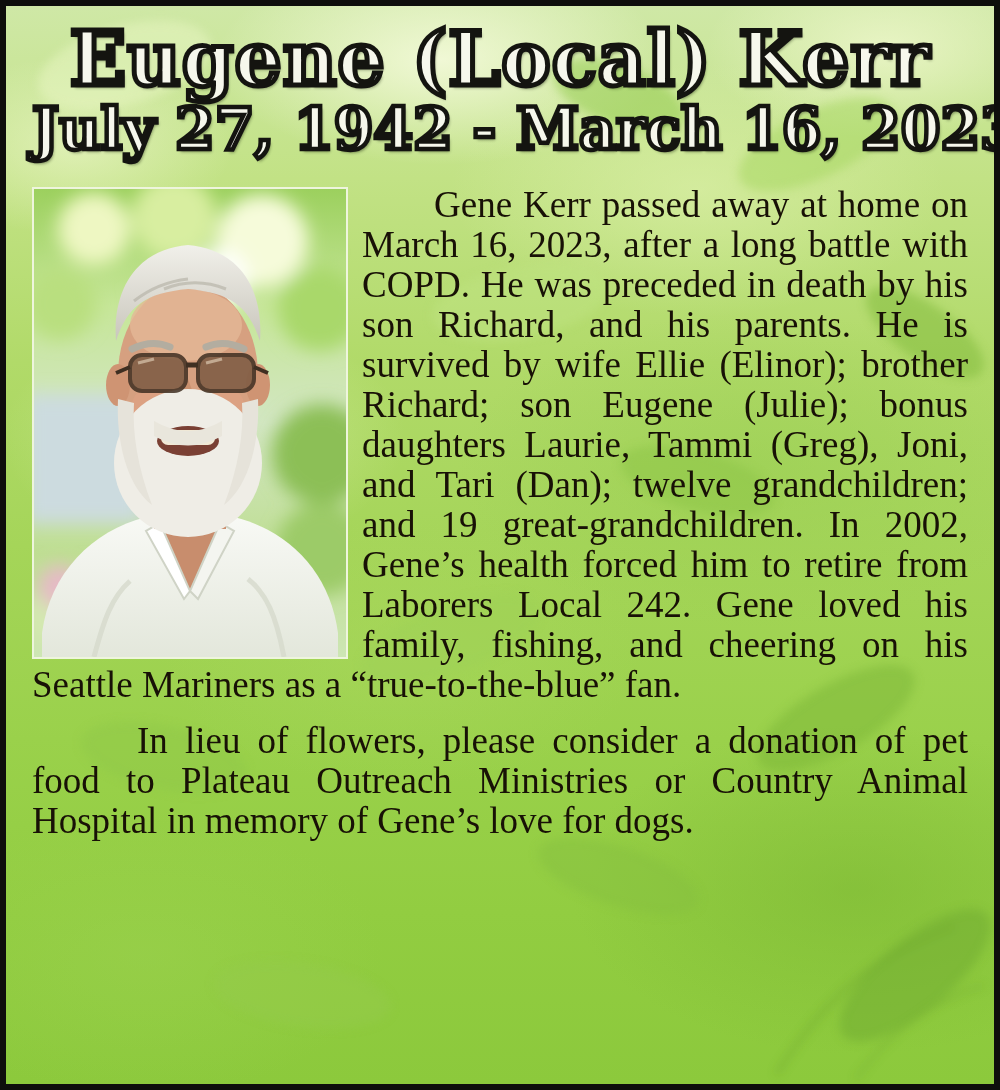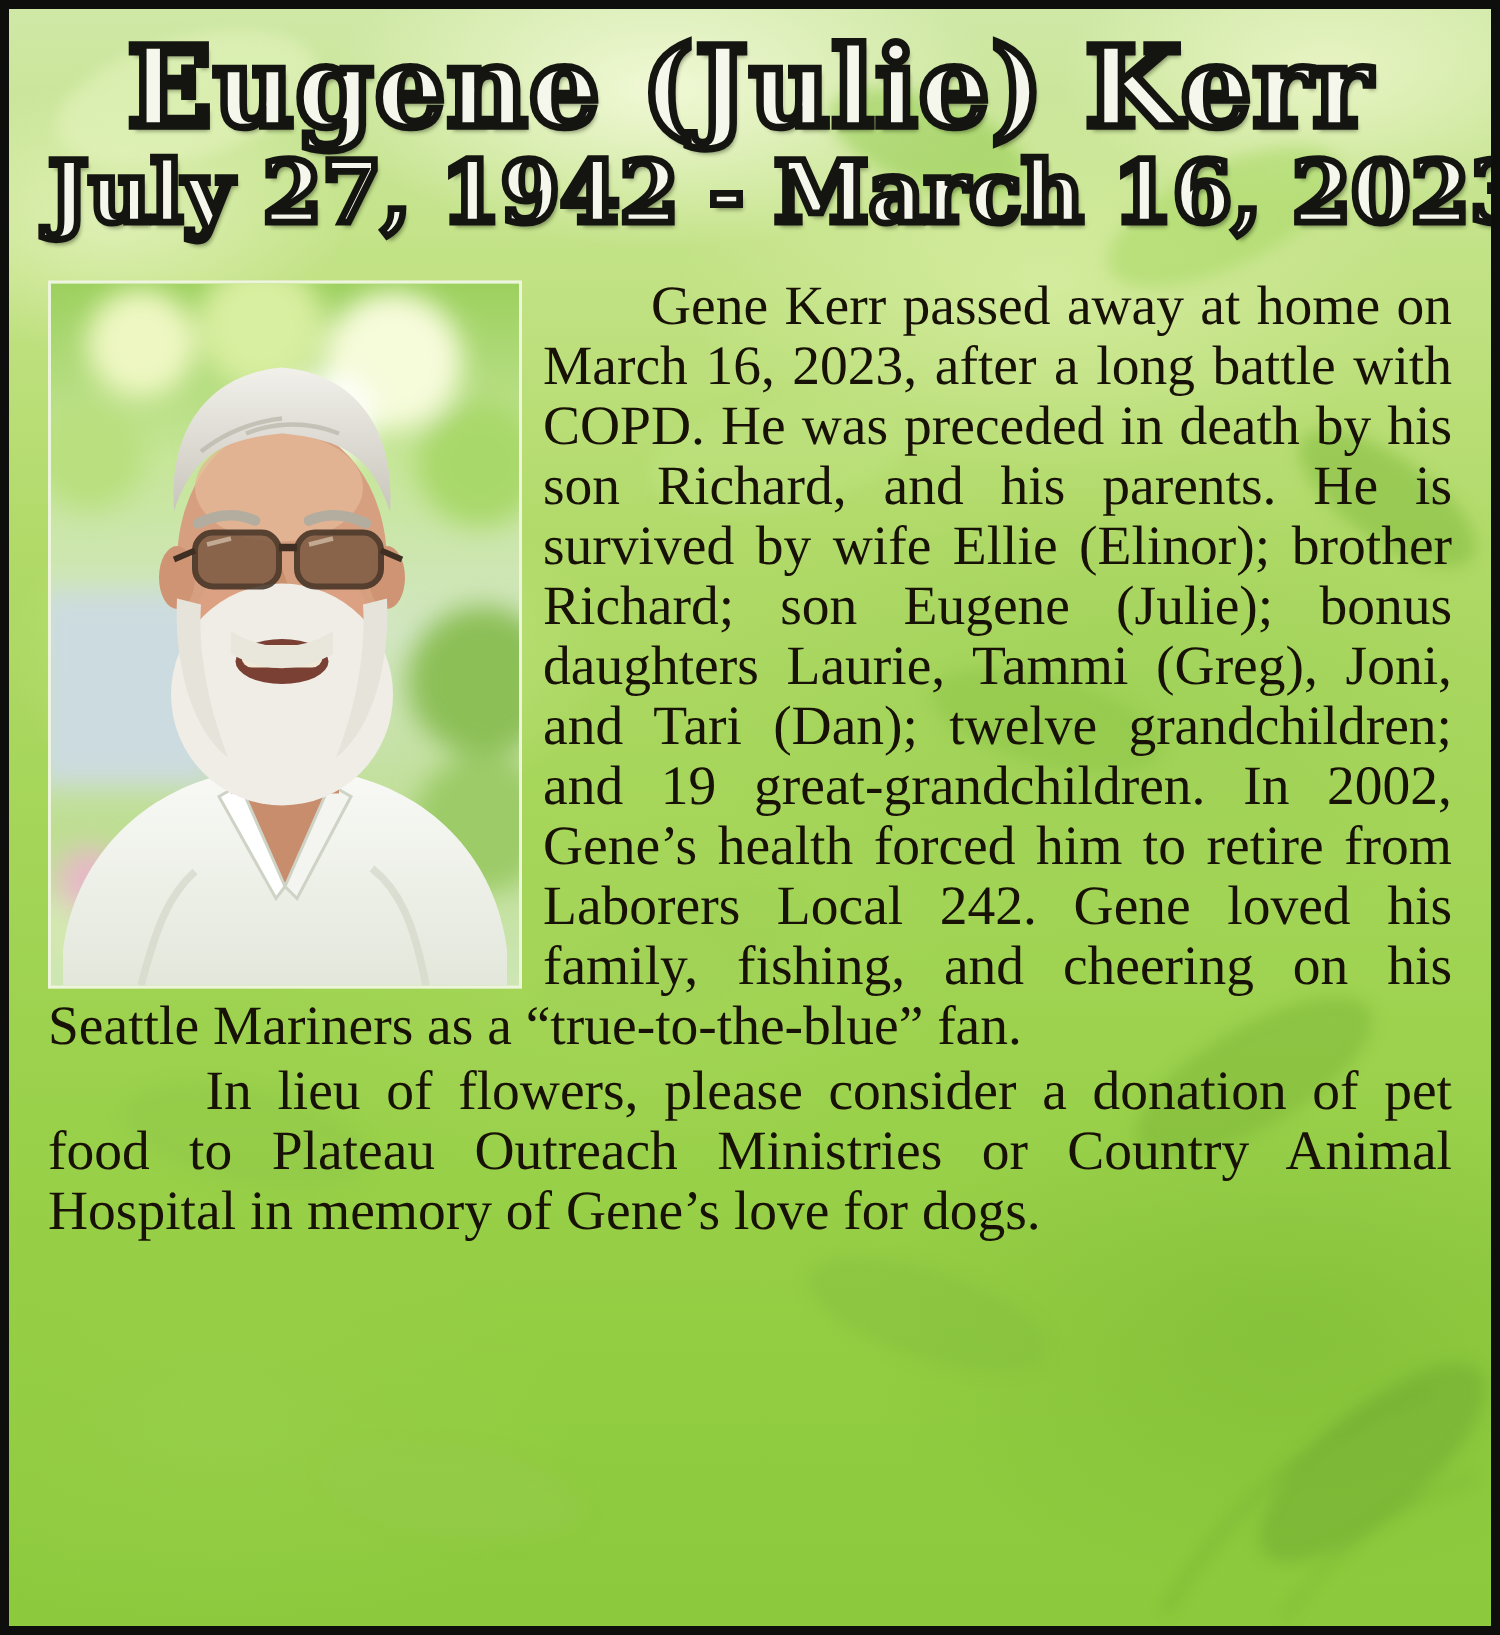--- a/index.html
+++ b/index.html
@@ -74,21 +74,21 @@
     width: 316px;
     height: 472px;
     margin: 2px 14px 0 0;
     border: 2px solid #eef5dd;
     background: #cfe6b0;
   }
   .photo svg { display: block; width: 100%; height: 100%; }
 
   .para { text-align: justify; }
   .para-1 { text-indent: 72px; }
-  .para-2 { text-indent: 105px; margin-top: 3px; }
+  .para-2 { text-indent: 105px; margin-top: 16px; }
 </style>
 </head>
 <body>
 
 <div class="card">
 
   <svg class="bg-foliage" viewBox="0 0 1000 1090" preserveAspectRatio="none">
     <defs>
       <filter id="soft" x="-40%" y="-40%" width="180%" height="180%">
         <feGaussianBlur stdDeviation="5"></feGaussianBlur>
@@ -108,21 +108,21 @@
       <ellipse cx="920" cy="980" rx="95" ry="36" fill="#6faa30" transform="rotate(-40 920 980)"></ellipse>
       <ellipse cx="300" cy="1000" rx="90" ry="32" fill="#94ca4c" transform="rotate(8 300 1000)"></ellipse>
       <path d="M780,1080 C830,1000 880,960 960,930" stroke="#5d9427" stroke-width="5" fill="none" opacity="0.6"></path>
       <path d="M860,1085 C900,1030 940,1005 990,990" stroke="#5d9427" stroke-width="4" fill="none" opacity="0.5"></path>
       <path d="M40,240 C140,200 260,210 340,250" stroke="#b9e07c" stroke-width="6" fill="none" opacity="0.5"></path>
     </g>
   </svg>
 
   <div class="content">
 
-    <h1 class="engraved title">Eugene (Julie) Kerr</h1>
+    <h1 class="engraved title">Eugene (Local) Kerr</h1>
 
     <div class="engraved dates">July 27, 1942 - March 16, 2023</div>
 
     <div class="body-text">
 
       <figure class="photo">
         <svg viewBox="0 0 312 468" preserveAspectRatio="none" role="img" aria-label="Portrait of Gene Kerr, smiling man with white hair and full white beard, tinted glasses, white open-collar shirt, sunlit green trees behind">
           <defs>
             <filter id="pblur" x="-50%" y="-50%" width="200%" height="200%">
               <feGaussianBlur stdDeviation="9"></feGaussianBlur>

